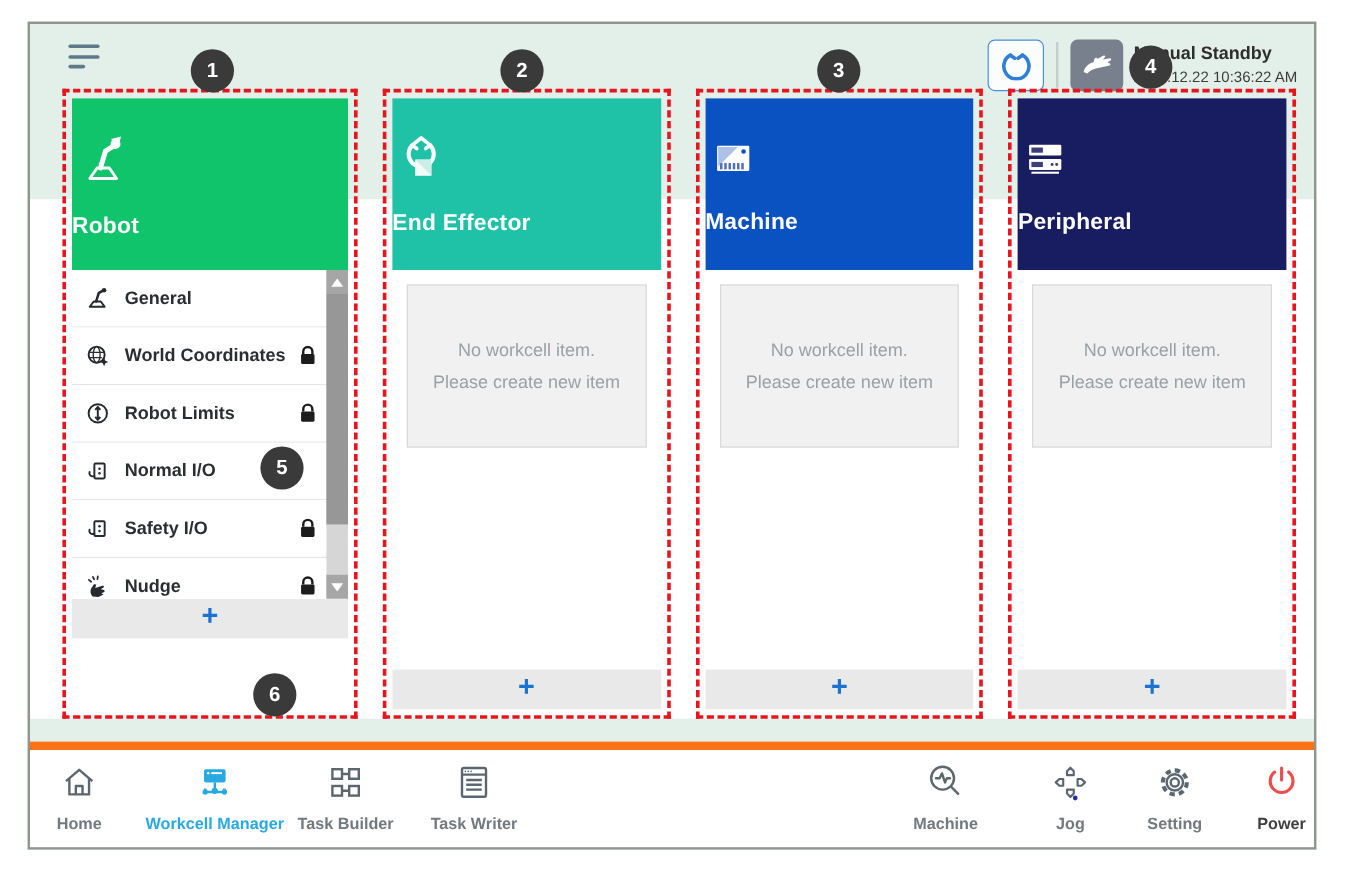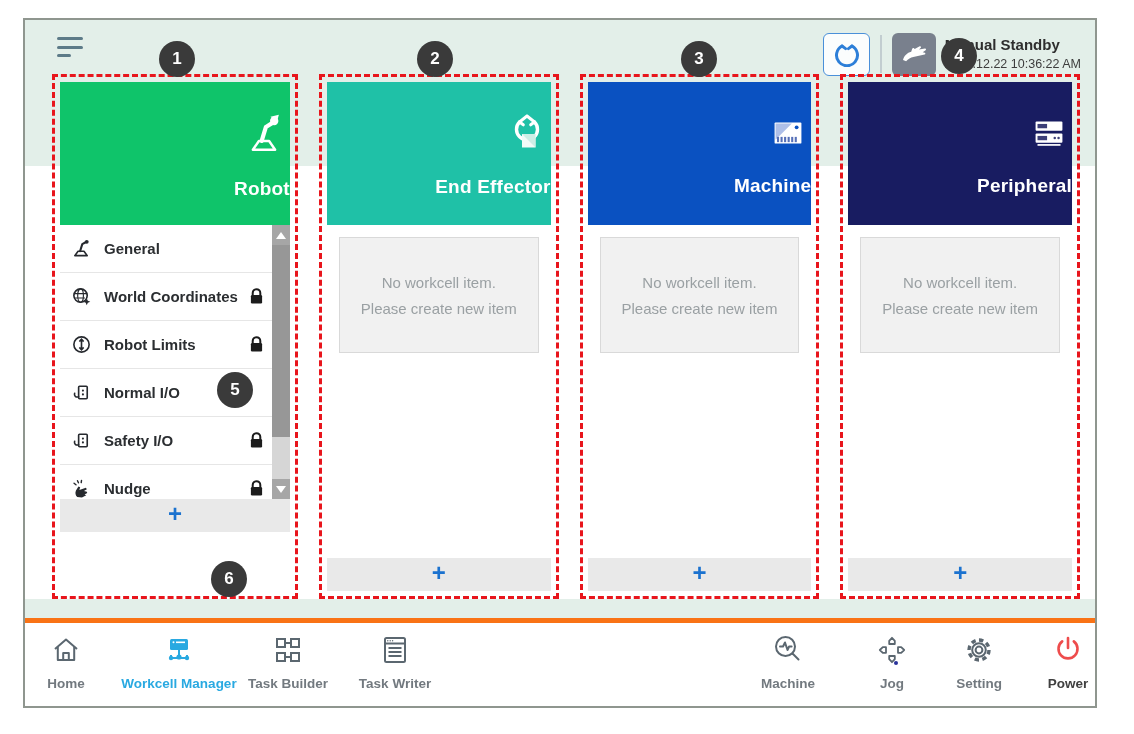--- a/index.html
+++ b/index.html
@@ -20,52 +20,52 @@
   .tr-divider { width:1.5px; height:38px; background:#c2cdd0; margin:0 10px; }
   .btn-hand { width:44px; height:43px; border-radius:6px; background:#79808d;
               display:flex; align-items:center; justify-content:center; margin-right:9px; }
   .statusblock { line-height:1.25; }
   .statusblock .t1 { font-size:15px; font-weight:bold; color:#2e2e2e; }
   .statusblock .t2 { font-size:12.5px; color:#3d3d3d; margin-top:2px; }
 
   
   .cols { position:absolute; left:27px; top:54px; width:1028px; height:525px; display:flex; gap:21px; }
   .col { flex:1; border:3px dashed #e8151c; padding:5px; display:flex; flex-direction:column; position:relative; }
-  .hdr { height:143px; display:flex; flex-direction:column; align-items:flex-end; justify-content:center; gap:14px; cursor:pointer; }
+  .hdr { height:143px; display:flex; flex-direction:column; align-items:flex-start; justify-content:center; gap:14px; cursor:pointer; }
   .hdr .ttl { color:#ffffff; font-size:19px; font-weight:bold; letter-spacing:.2px; }
   .hdr-robot { background:#0fc46a; } .hdr-ee { background:#1fc1a7; }
   .hdr-machine { background:#0a51c1; } .hdr-peri { background:#181c61; }
 
   .list { position:relative; height:274px; background:#fff; overflow:hidden; }
   .row { height:48px; display:flex; align-items:center; gap:11px; padding:0 26px 0 10px;
          border-bottom:1px solid #e6e6e6; background:#fff; cursor:pointer; }
   .row .lbl { font-size:15px; font-weight:bold; color:#2b2e31; white-space:nowrap; }
   .row .lock { margin-left:auto; display:flex; }
   .licon { width:23px; display:flex; justify-content:center; flex-shrink:0; }
 
   .sbar { position:absolute; right:0; top:0; bottom:0; width:18px; background:#d6d6d6; }
   .sbtn { position:absolute; left:0; width:18px; height:20px; background:#a6a6a6; display:flex; align-items:center; justify-content:center; cursor:pointer; }
   .sbtn.up { top:0; } .sbtn.down { bottom:0; }
   .tri-up { width:0; height:0; border-left:5px solid transparent; border-right:5px solid transparent; border-bottom:7px solid #fff; }
   .tri-dn { width:0; height:0; border-left:5px solid transparent; border-right:5px solid transparent; border-top:7px solid #fff; }
   .sthumb { position:absolute; left:0; top:20px; width:18px; height:192px; background:#979797; cursor:grab; }
 
-  .emptybox { margin:12px 12px 0 12px; height:116px; background:#f1f1f1; border:1px solid #d9d9d9;
+  .emptybox { margin:12px 12px 0 12px; height:136px; background:#f1f1f1; border:1px solid #d9d9d9;
               display:flex; flex-direction:column; align-items:center; justify-content:center; gap:9px; }
   .emptybox span { font-size:15px; color:#9aa0a3; }
   .spacer { flex:1; }
   .addbar { height:33px; background:#e9e9e9; display:flex; align-items:center; justify-content:center; cursor:pointer; }
   .addbar span { color:#1b72cf; font-size:24px; font-weight:bold; line-height:1; margin-top:-3px; }
 
   
   .badge { position:absolute; width:36px; height:36px; border-radius:50%; background:#3a3a3a;
            color:#fff; font-size:17px; font-weight:bold; display:flex; align-items:center; justify-content:center; z-index:20; }
 
   
-  .nav { position:absolute; left:0; bottom:0; width:100%; height:88px; background:#ffffff; border-top:5px solid #f97316; }
+  .nav { position:absolute; left:0; bottom:0; width:100%; height:88px; background:#ffffff; border-top:7px solid #f97316; }
   .navitem { position:absolute; top:10px; display:flex; flex-direction:column; align-items:center; gap:5px; cursor:pointer; width:130px; }
   .navitem .nl { font-size:13.5px; font-weight:bold; color:#72797f; white-space:nowrap; }
   .navitem.active .nl { color:#29a9e1; }
   .navitem.power .nl { color:#404040; }
   .navdot { position:absolute; left:869px; top:38px; width:4px; height:4px; border-radius:50%; background:#28329b; }
 </style>
 </head>
 <body>
 
 <div class="frame">

